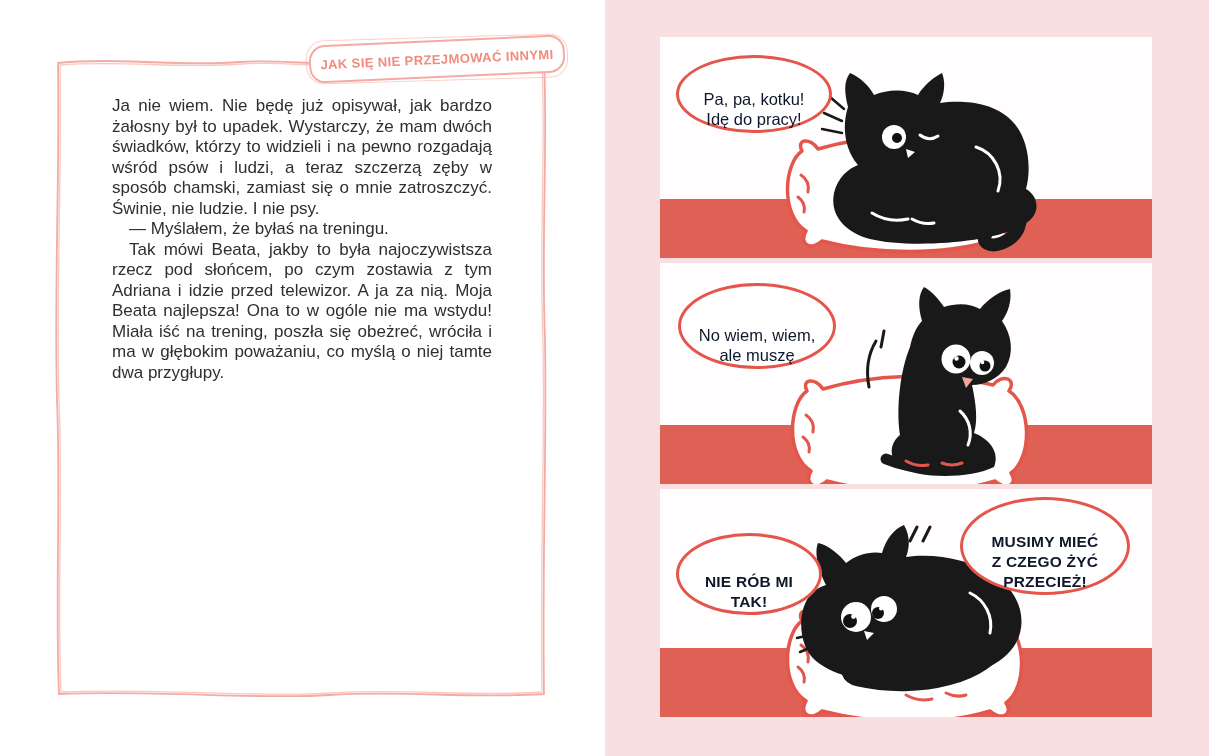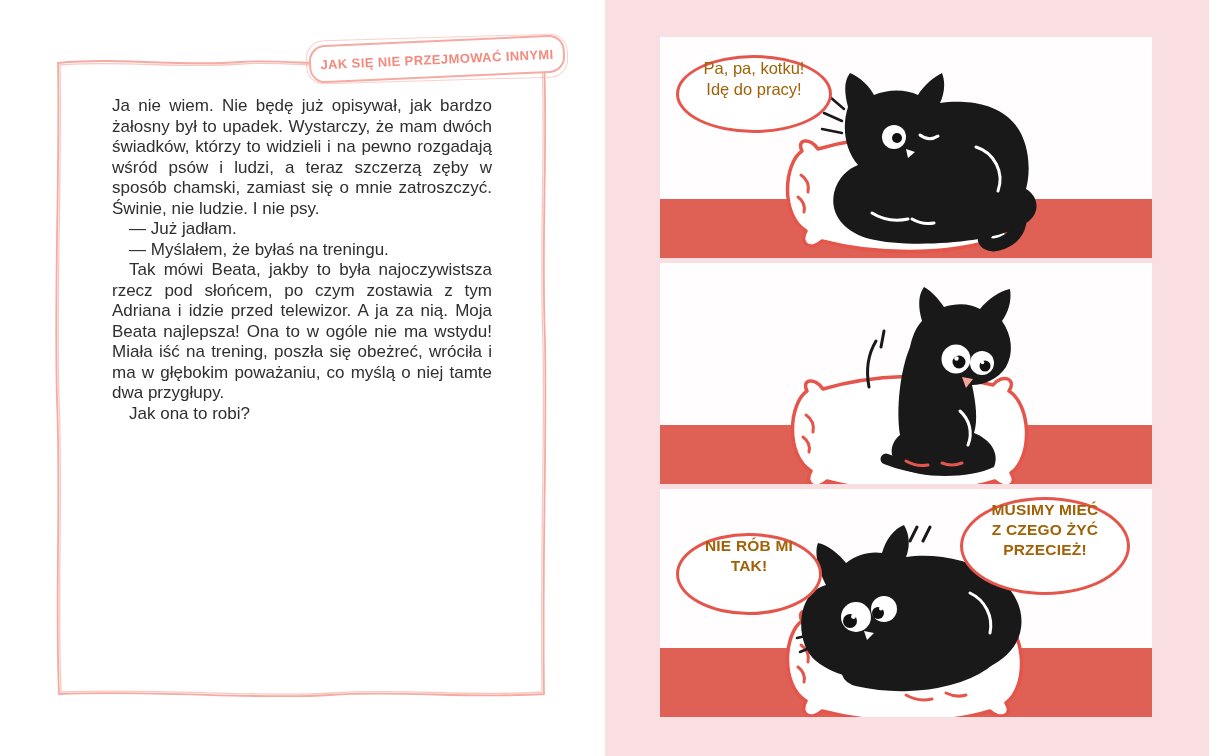--- a/index.html
+++ b/index.html
@@ -46,22 +46,22 @@
     position:absolute;left:55px;width:492px;background:#fffdfd;overflow:hidden;
   }
   .panel-1{top:37px;height:221px;}
   .panel-2{top:263px;height:221px;}
   .panel-3{top:489px;height:228px;}
   .panel svg{position:absolute;left:0;top:0;width:100%;height:100%;display:block;}
 
   .bubble{
     position:absolute;z-index:2;background:#ffffff;
     border:3px solid var(--stroke-red);border-radius:50%;
-    display:flex;align-items:flex-start;justify-content:center;text-align:center;
-    color:#a16207;white-space:pre-line;
+    display:flex;align-items:flex-end;justify-content:center;text-align:center;
+    color:#0f172a;white-space:pre-line;
   }
   .bubble.regular{font-size:16.5px;line-height:1.25;}
   .bubble.shout{font-size:15.5px;font-weight:bold;line-height:1.3;letter-spacing:.2px;}
 
   .b-p1{left:16px;top:18px;width:150px;height:72px;}
   .b-p2{left:18px;top:20px;width:152px;height:80px;}
   .b-p3-left{left:16px;top:44px;width:140px;height:76px;}
   .b-p3-right{left:300px;top:8px;width:164px;height:92px;}
 
   
@@ -82,24 +82,22 @@
       <path d="M58,63 C120,57 180,67 240,62 C280,59 320,66 360,63 C400,60 460,66 544,62 C548,140 541,240 545,340 C547,440 542,560 544,694 C470,699 400,690 330,695 C260,700 160,690 59,694 C55,600 61,500 57,400 C54,290 60,170 58,63 Z"></path>
       <path class="echo" d="M60,65 C122,60 182,69 242,64 C282,61 322,68 362,65 C402,62 462,68 542,64 C546,142 539,242 543,342 C545,442 540,558 542,692 C472,697 402,688 332,693 C262,698 162,688 61,692 C57,598 63,498 59,398 C56,292 62,172 60,65 Z"></path>
     </svg>
 
     <div class="chapter-badge">
       <span>JAK SIĘ NIE PRZEJMOWAĆ INNYMI</span>
     </div>
 
     <div class="body-text">
         <p class="first">Ja nie wiem. Nie będę już opisywał, jak bardzo żałosny był to upadek. Wystarczy, że mam dwóch świadków, którzy to widzieli i na pewno rozgadają wśród psów i ludzi, a teraz szczerzą zęby w sposób chamski, zamiast się o mnie zatroszczyć. Świnie, nie ludzie. I nie psy.</p>
-        <p>— Już jadłam.</p>
         <p>— Myślałem, że byłaś na treningu.</p>
         <p>Tak mówi Beata, jakby to była najoczywistsza rzecz pod słońcem, po czym zostawia z tym Adriana i idzie przed telewizor. A ja za nią. Moja Beata najlepsza! Ona to w ogóle nie ma wstydu! Miała iść na trening, poszła się obeżreć, wróciła i ma w głębokim poważaniu, co myślą o niej tamte dwa przygłupy.</p>
-        <p>Jak ona to robi?</p>
       </div>
   </div>
 
   <div class="page-right">
 
     <div class="panel panel-1">
       <svg viewBox="0 0 492 221">
         <rect class="band" x="0" y="162" width="492" height="59"></rect>
         <g>
           <path class="pillow" d="M158,112 C150,100 136,102 142,114 C124,126 120,178 146,194 C138,208 152,214 162,204 C215,218 285,218 330,204 C340,214 354,208 346,196 C368,180 366,128 344,114 C352,102 338,96 328,108 C272,94 205,98 158,112 Z"></path>
@@ -142,20 +140,24 @@
           <circle cx="322" cy="100" r="12" fill="#ffffff"></circle>
           <circle cx="325" cy="103" r="5.5" fill="#111"></circle>
           <circle cx="322.5" cy="99.5" r="1.8" fill="#ffffff"></circle>
           <path d="M302,114 l11,2 l-7,9 z" fill="#f2a69b"></path>
           <path class="white-line" stroke-width="16" d="M226,196 q44,18 90,2" stroke="#ffffff"></path>
           <path class="cat-line" stroke-width="11" d="M226,196 q44,18 90,2"></path>
           <path class="white-line" d="M300,148 a30,30 0 0 1 8,34"></path>
           <path class="pillow-mark" d="M246,198 q10,6 22,4 M282,200 q10,4 20,0"></path>
         </g>
       </svg>
+      <div class="bubble regular b-p2">
+        <span>No wiem, wiem,
+ale muszę</span>
+      </div>
     </div>
 
     <div class="panel panel-3">
       <svg viewBox="0 0 492 228">
         <rect class="band" x="0" y="159" width="492" height="69"></rect>
         <g transform="translate(0,18)">
           <path class="pillow" d="M158,112 C150,100 136,102 142,114 C124,126 120,178 146,194 C138,208 152,214 162,204 C215,218 285,218 330,204 C340,214 354,208 346,196 C368,180 366,128 344,114 C352,102 338,96 328,108 C272,94 205,98 158,112 Z"></path>
           <path class="pillow-mark" d="M141,138 q9,6 7,17"></path>
           <path class="pillow-mark" d="M138,160 q8,6 6,15"></path>
         </g>

